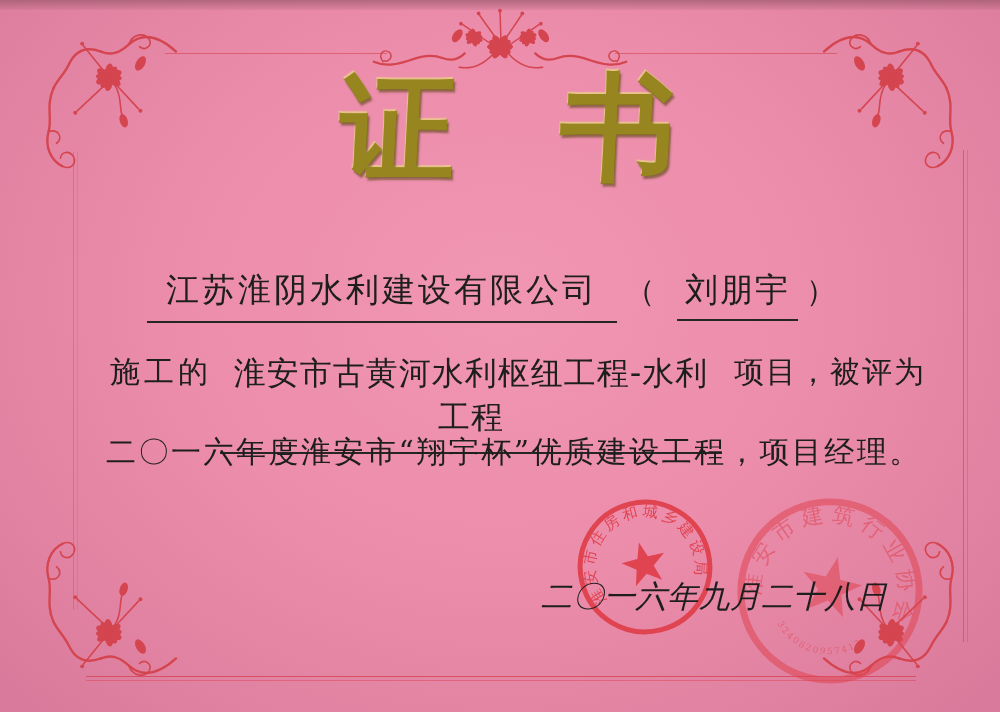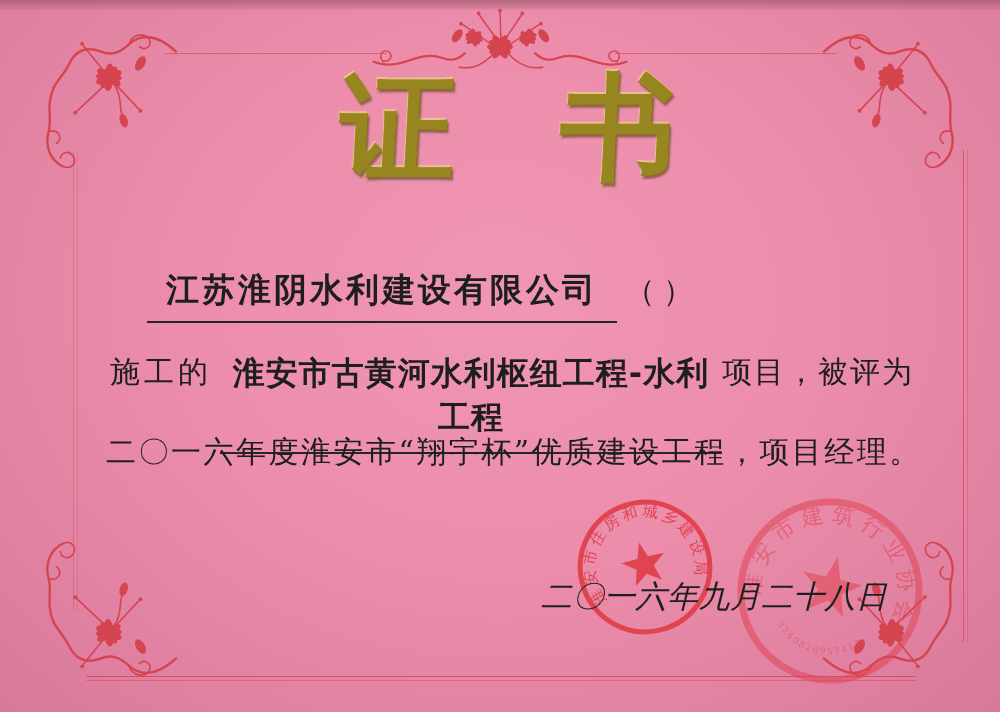--- a/index.html
+++ b/index.html
@@ -33,31 +33,31 @@
   .title{position:absolute;left:0;top:58px;width:100%;display:flex;justify-content:center;gap:104px;
     transform:translateX(8px);z-index:3;}
   .title span{
     font-size:116px;font-weight:bold;line-height:1.2;color:#97861f;
     text-shadow:2px 3px 2px rgba(78,64,6,.55), -1px -2px 1px rgba(236,222,130,.65), 0 0 1px #7a6a14;
     transform:skewX(-3deg);
   }
   
   .ink{color:#1e1e1e;}
   .kai{font-family:"DejaVu Serif","Liberation Serif",serif;}
-  .hei{font-family:"DejaVu Sans","Liberation Sans",sans-serif;font-weight:bold;}
+  .hei{font-family:"DejaVu Sans","Liberation Sans",sans-serif;font-weight:normal;}
   .field{border-bottom:2.5px solid #262626;text-align:center;}
   .line1{position:absolute;left:147px;top:268px;display:flex;align-items:baseline;z-index:3;}
   .company{width:470px;font-size:33px;letter-spacing:3px;padding-bottom:8px;}
   .paren{font-size:30px;margin-left:8px;}
   .mgr-label{font-size:29px;letter-spacing:5px;margin:0 4px 0 8px;}
   .mgr-name{font-size:33px;letter-spacing:2px;padding:0 8px 6px 8px;margin-left:22px;}
   .line2{position:absolute;left:110px;top:352px;display:flex;align-items:flex-start;z-index:3;}
   .l2-prefix{font-size:30px;letter-spacing:4px;}
   .project{width:502px;font-size:32px;letter-spacing:1px;margin-left:8px;padding-bottom:12px;}
-  .l2-suffix{font-size:30px;letter-spacing:2px;}
+  .l2-suffix{font-size:30px;letter-spacing:2px;margin-left:12px;}
   .line3{position:absolute;left:106px;top:432px;font-size:30px;letter-spacing:2.5px;z-index:3;}
   .date-line{position:absolute;left:541px;top:576px;font-size:31px;letter-spacing:0.5px;z-index:4;font-style:italic;}
   
   .seal{position:absolute;z-index:2;}
   .seal-ring{fill:none;stroke-width:7px;}
   .seal-text{font-family:"DejaVu Serif","Liberation Serif",serif;}
   .seal-left{left:573px;top:495px;width:144px;height:144px;transform:rotate(-14deg);opacity:.9;}
   .seal-left .seal-ring{stroke:#df3d47;}
   .seal-left .seal-star,.seal-left .seal-text{fill:#df3d47;}
   .seal-left .seal-text{font-size:21px;letter-spacing:5px;}
@@ -162,20 +162,21 @@
   <div class="hline-bottom"></div>
 
   <div class="title">
     <span>证</span>
     <span>书</span>
   </div>
 
   <div class="line1 ink">
     <span class="company field hei">江苏淮阴水利建设有限公司</span>
     <span class="paren kai">（</span>
+    <span class="mgr-name field hei">刘朋宇</span>
     <span class="paren kai">）</span>
   </div>
 
   <div class="line2 ink">
     <span class="l2-prefix kai">施工的</span>
     <span class="project field hei">淮安市古黄河水利枢纽工程-水利工程</span>
     <span class="l2-suffix kai">项目，被评为</span>
   </div>
 
   <div class="line3 ink kai">二〇一六年度淮安市“翔宇杯”优质建设工程，项目经理。</div>

